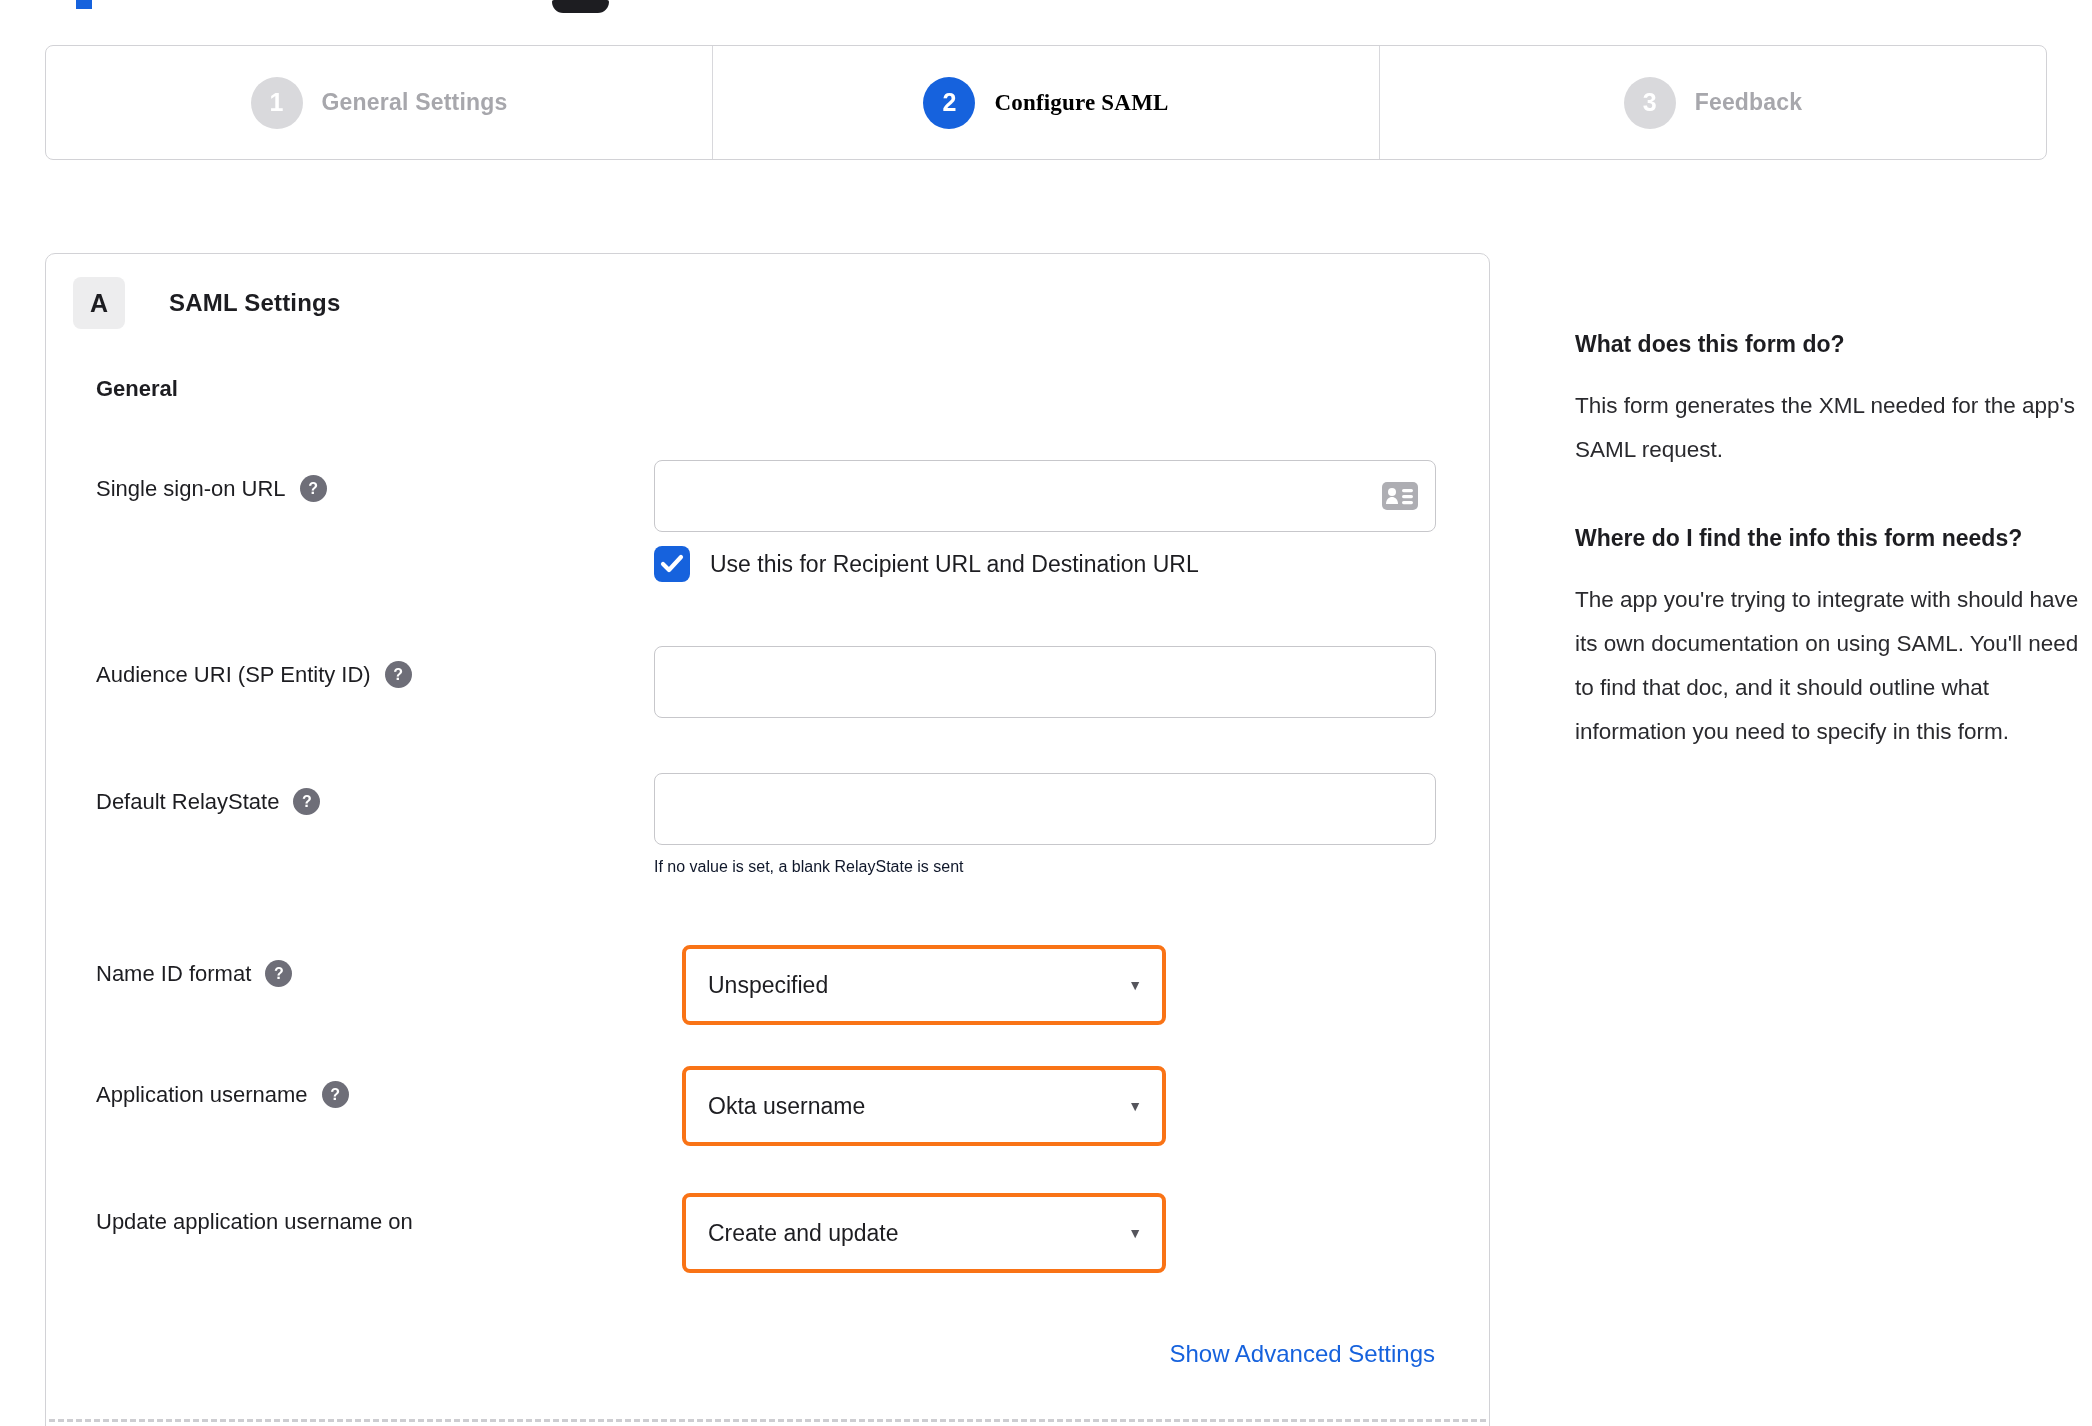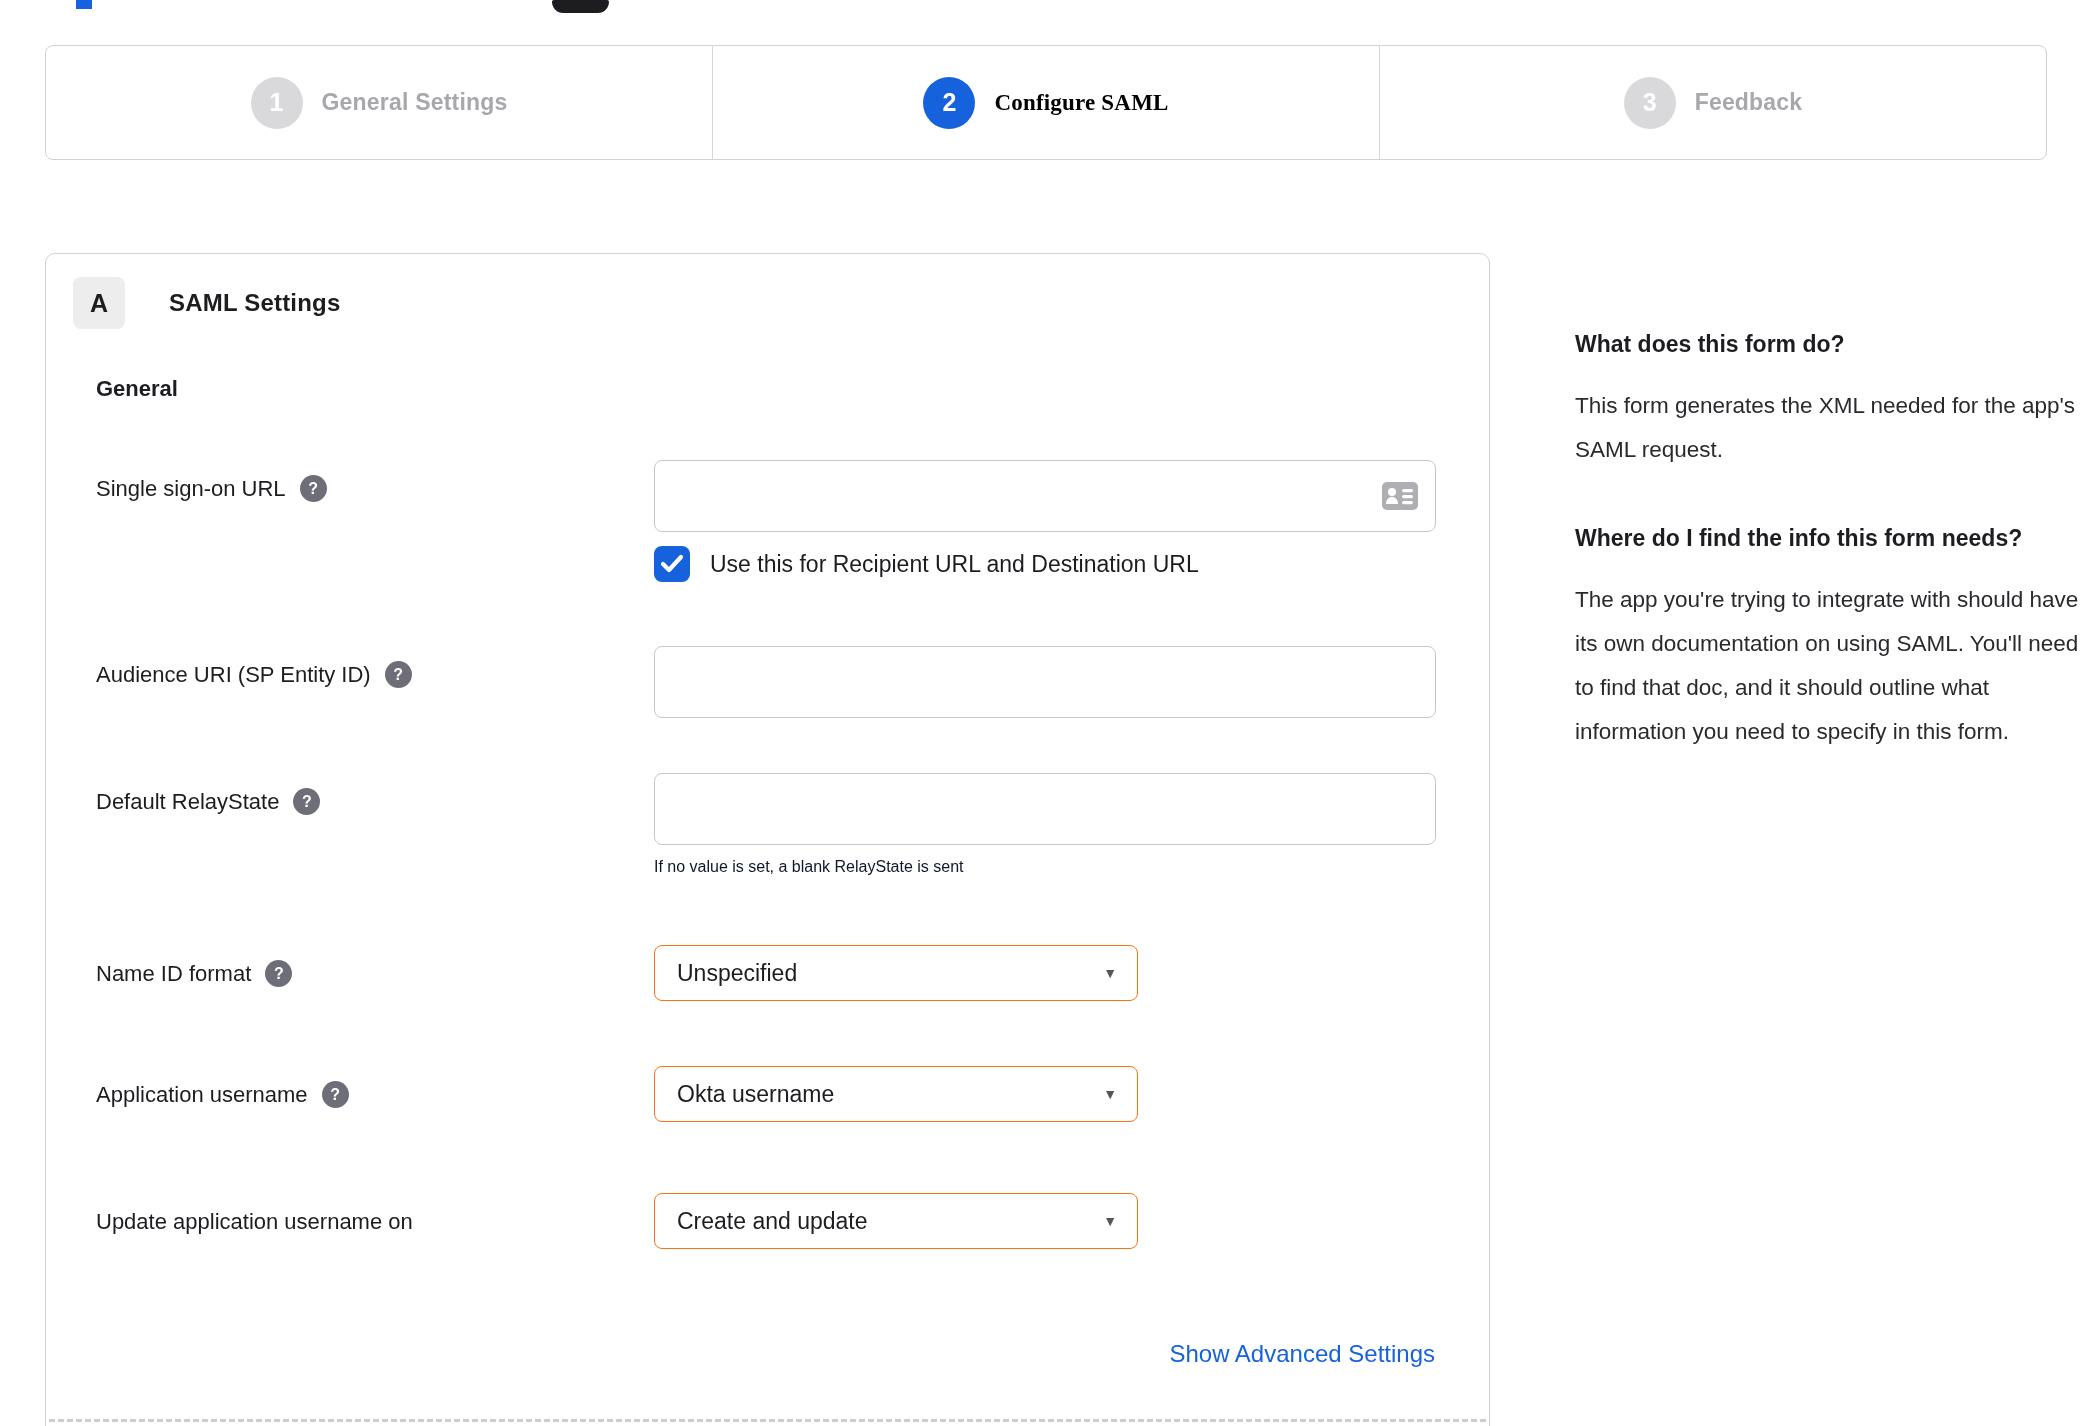--- a/index.html
+++ b/index.html
@@ -45,22 +45,22 @@
     font-family: "Liberation Sans", sans-serif; }
   .vcard-icon { position: absolute; right: 18px; top: 22px; width: 36px; height: 28px; }
 
   .checkbox-row { display: flex; align-items: center; margin-top: 14px; }
   .checkbox { width: 36px; height: 36px; background: #1662dd; border-radius: 8px; display: flex;
     align-items: center; justify-content: center; cursor: pointer; flex: 0 0 36px; }
   .checkbox-label { margin-left: 20px; font-size: 23px; color: #1d1d21; }
 
   .hint { margin-top: 13px; font-size: 16px; color: #0f172a; }
 
-  .select { position: relative; width: 484px; height: 56px; border: 1px solid #f97316; border-radius: 8px;
-    background: #fff; display: flex; align-items: center; padding: 0 50px 0 22px; cursor: pointer; }
+  .select { position: relative; width: 484px; height: 80px; border: 4px solid #f97316; border-radius: 8px;
+    background: #fff; display: flex; align-items: center; padding: 0 50px 0 22px; cursor: pointer; margin-left: 28px; }
   .select-value { font-size: 23px; color: #1d1d21; }
   .select-arrow { position: absolute; right: 20px; top: 50%; transform: translateY(-50%);
     font-size: 14px; color: #55555c; }
 
   .advanced-link { position: absolute; top: 1086px; right: 54px; font-size: 24px; color: #1662dd;
     text-decoration: none; cursor: pointer; }
   .dashed-divider { position: absolute; left: 3px; right: 3px; top: 1165px;
     border-top: 3px dashed #cdcdd1; }
 
   

